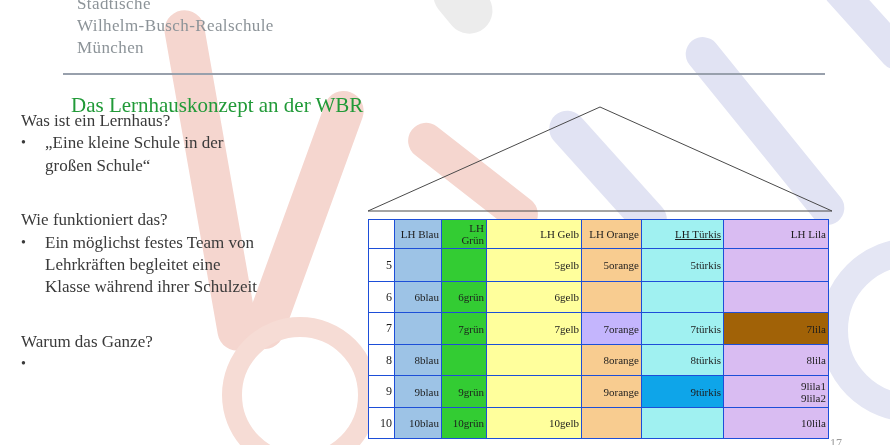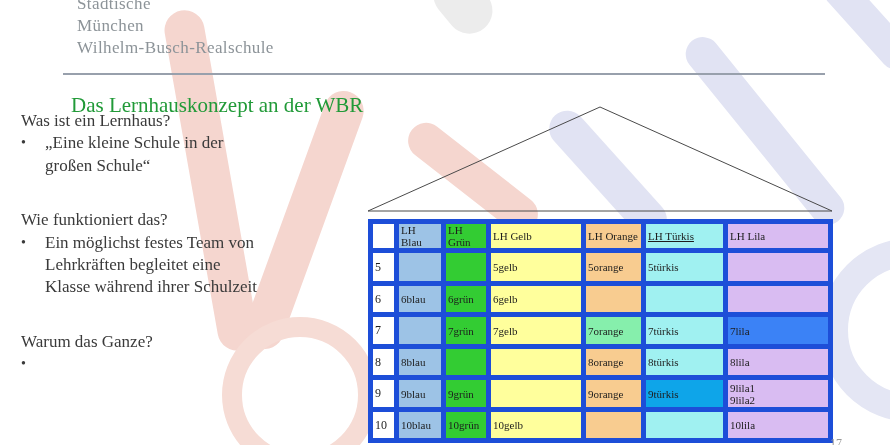--- a/index.html
+++ b/index.html
@@ -46,22 +46,22 @@
   .bullet-text{white-space:pre-line;}
   
   .roof{position:absolute;left:360px;top:100px;z-index:1;}
   
   table.lh{
     position:absolute;left:368px;top:219px;z-index:2;
     border-collapse:collapse;table-layout:fixed;
     font-size:11px;color:#1d1d1d;
   }
   table.lh th, table.lh td{
-    border:5px solid #1d4ed8;
-    text-align:left;vertical-align:middle;
+    border:1px solid #1d4ed8;
+    text-align:right;vertical-align:middle;
     padding:0 2px;overflow:hidden;
     white-space:pre-line;font-weight:400;
   }
   table.lh td.num{background:#ffffff;font-size:12px;}
   table.lh th.u{text-decoration:underline;}
   
   .pagenum{
     position:absolute;left:830px;top:436px;z-index:2;
     font-size:12px;color:#9a9a9a;
   }
@@ -78,22 +78,22 @@
     <div class="ring pink" style="left:222px;top:317px;width:116px;height:116px;"></div>
     <div class="bar pink" style="left:455px;top:100px;width:36px;height:155px;transform:rotate(-52deg);"></div>
     <div class="bar lav" style="left:590px;top:95px;width:36px;height:158px;transform:rotate(-42deg);"></div>
     <div class="bar lav" style="left:748px;top:15px;width:34px;height:232px;transform:rotate(-39deg);"></div>
     <div class="bar lav" style="left:852px;top:-35px;width:32px;height:115px;transform:rotate(-42deg);"></div>
     <div class="ring lav" style="left:820px;top:238px;width:128px;height:128px;"></div>
   </div>
 
   <div class="school">
     <div>Städtische</div>
+    <div>Wilhelm-Busch-Realschule</div>
     <div>München</div>
-    <div>Wilhelm-Busch-Realschule</div>
   </div>
   <div class="sep"></div>
   <h1 class="title" style="margin:14px;">Das Lernhauskonzept an der WBR</h1>
 
   <div class="content">
     <div class="section">
       <p class="question">Was ist ein Lernhaus?</p>
       <div class="bullet-row">
         <span class="bullet-glyph">•</span>
         <div class="bullet-text">„Eine kleine Schule in der
@@ -159,23 +159,23 @@
           <td style="background: rgb(255, 255, 156);">6gelb</td>
           <td style="background: rgb(248, 204, 144);"></td>
           <td style="background: rgb(160, 241, 241);"></td>
           <td style="background: rgb(217, 188, 242);"></td>
         </tr>
         <tr style="height: 32px;">
           <td class="num">7</td>
           <td style="background: rgb(157, 195, 230);"></td>
           <td style="background: rgb(51, 204, 51);">7grün</td>
           <td style="background: rgb(255, 255, 156);">7gelb</td>
-          <td style="background: #86efac;">7orange</td>
+          <td style="background: #c4b5fd;">7orange</td>
           <td style="background: rgb(160, 241, 241);">7türkis</td>
-          <td style="background: #3b82f6;">7lila</td>
+          <td style="background: #a16207;">7lila</td>
         </tr>
         <tr style="height: 31px;">
           <td class="num">8</td>
           <td style="background: rgb(157, 195, 230);">8blau</td>
           <td style="background: rgb(51, 204, 51);"></td>
           <td style="background: rgb(255, 255, 156);"></td>
           <td style="background: rgb(248, 204, 144);">8orange</td>
           <td style="background: rgb(160, 241, 241);">8türkis</td>
           <td style="background: rgb(217, 188, 242);">8lila</td>
         </tr>

